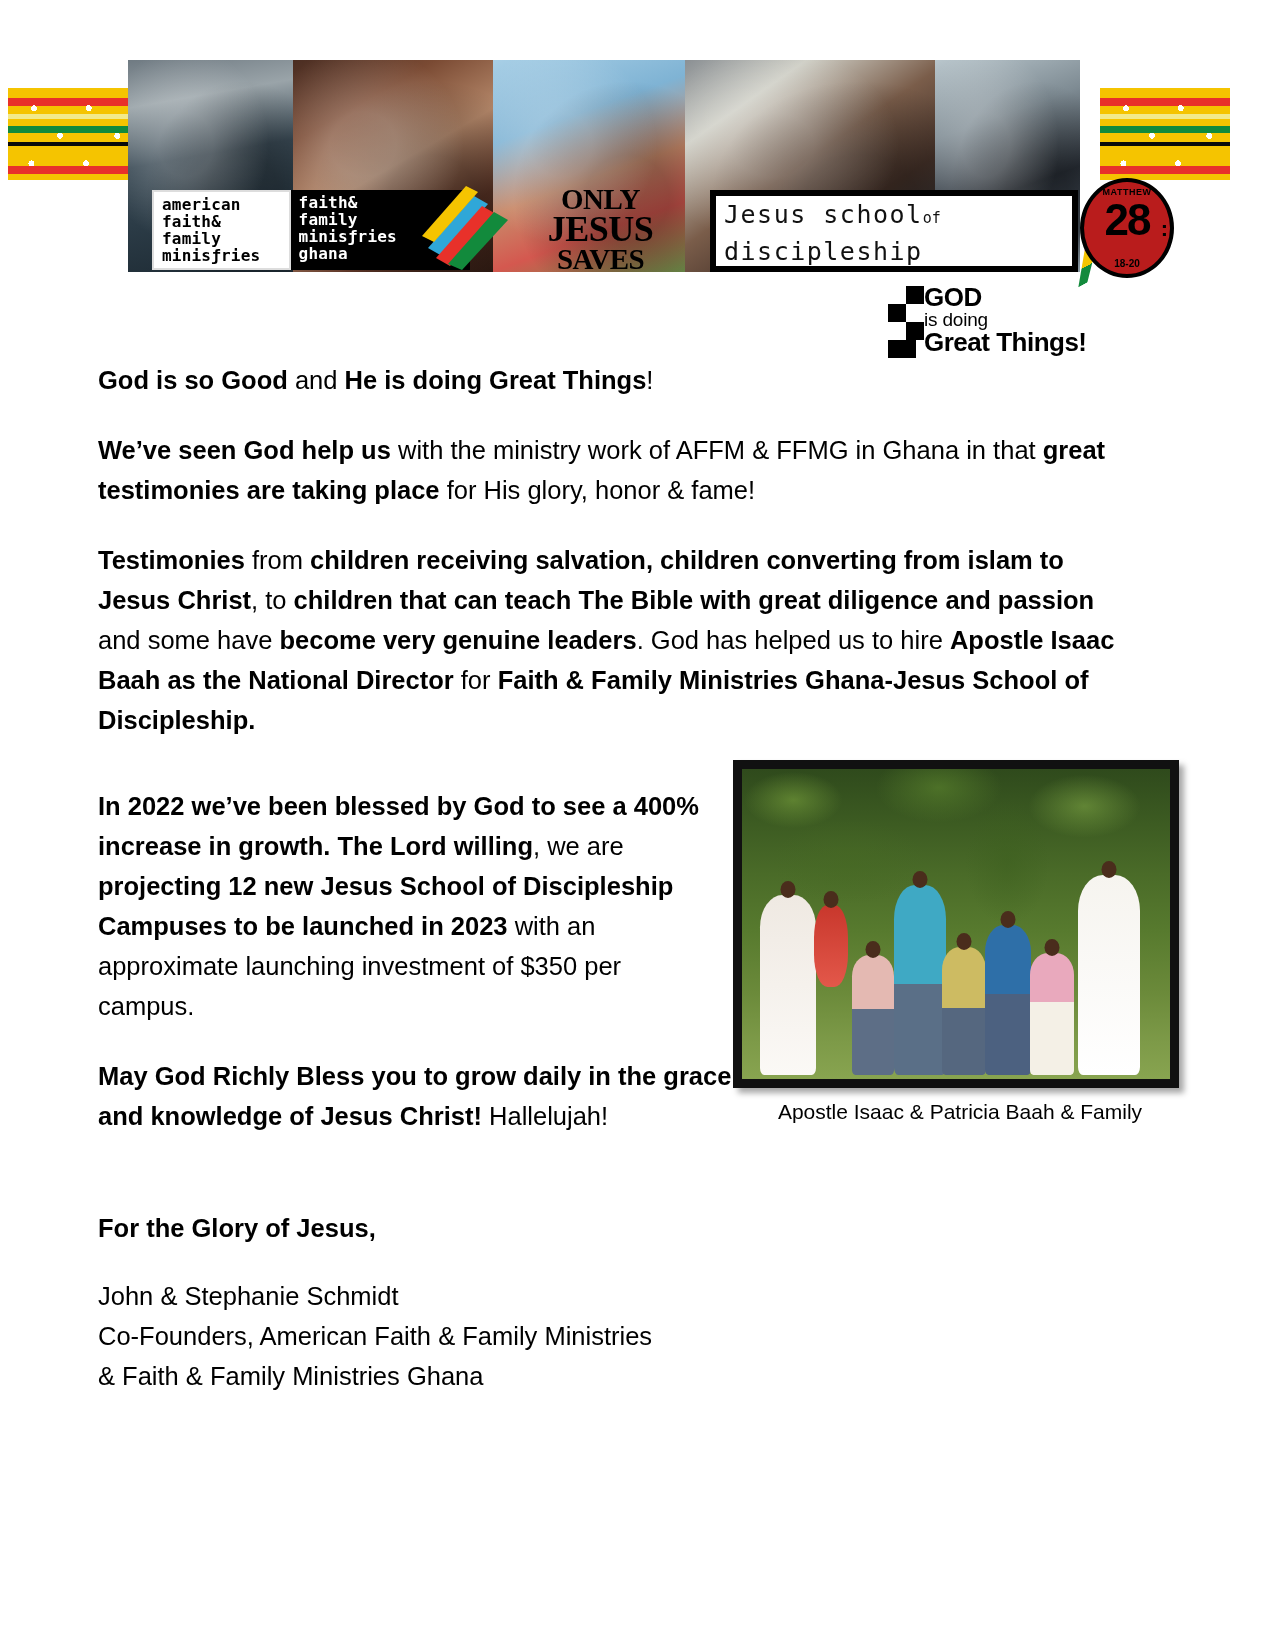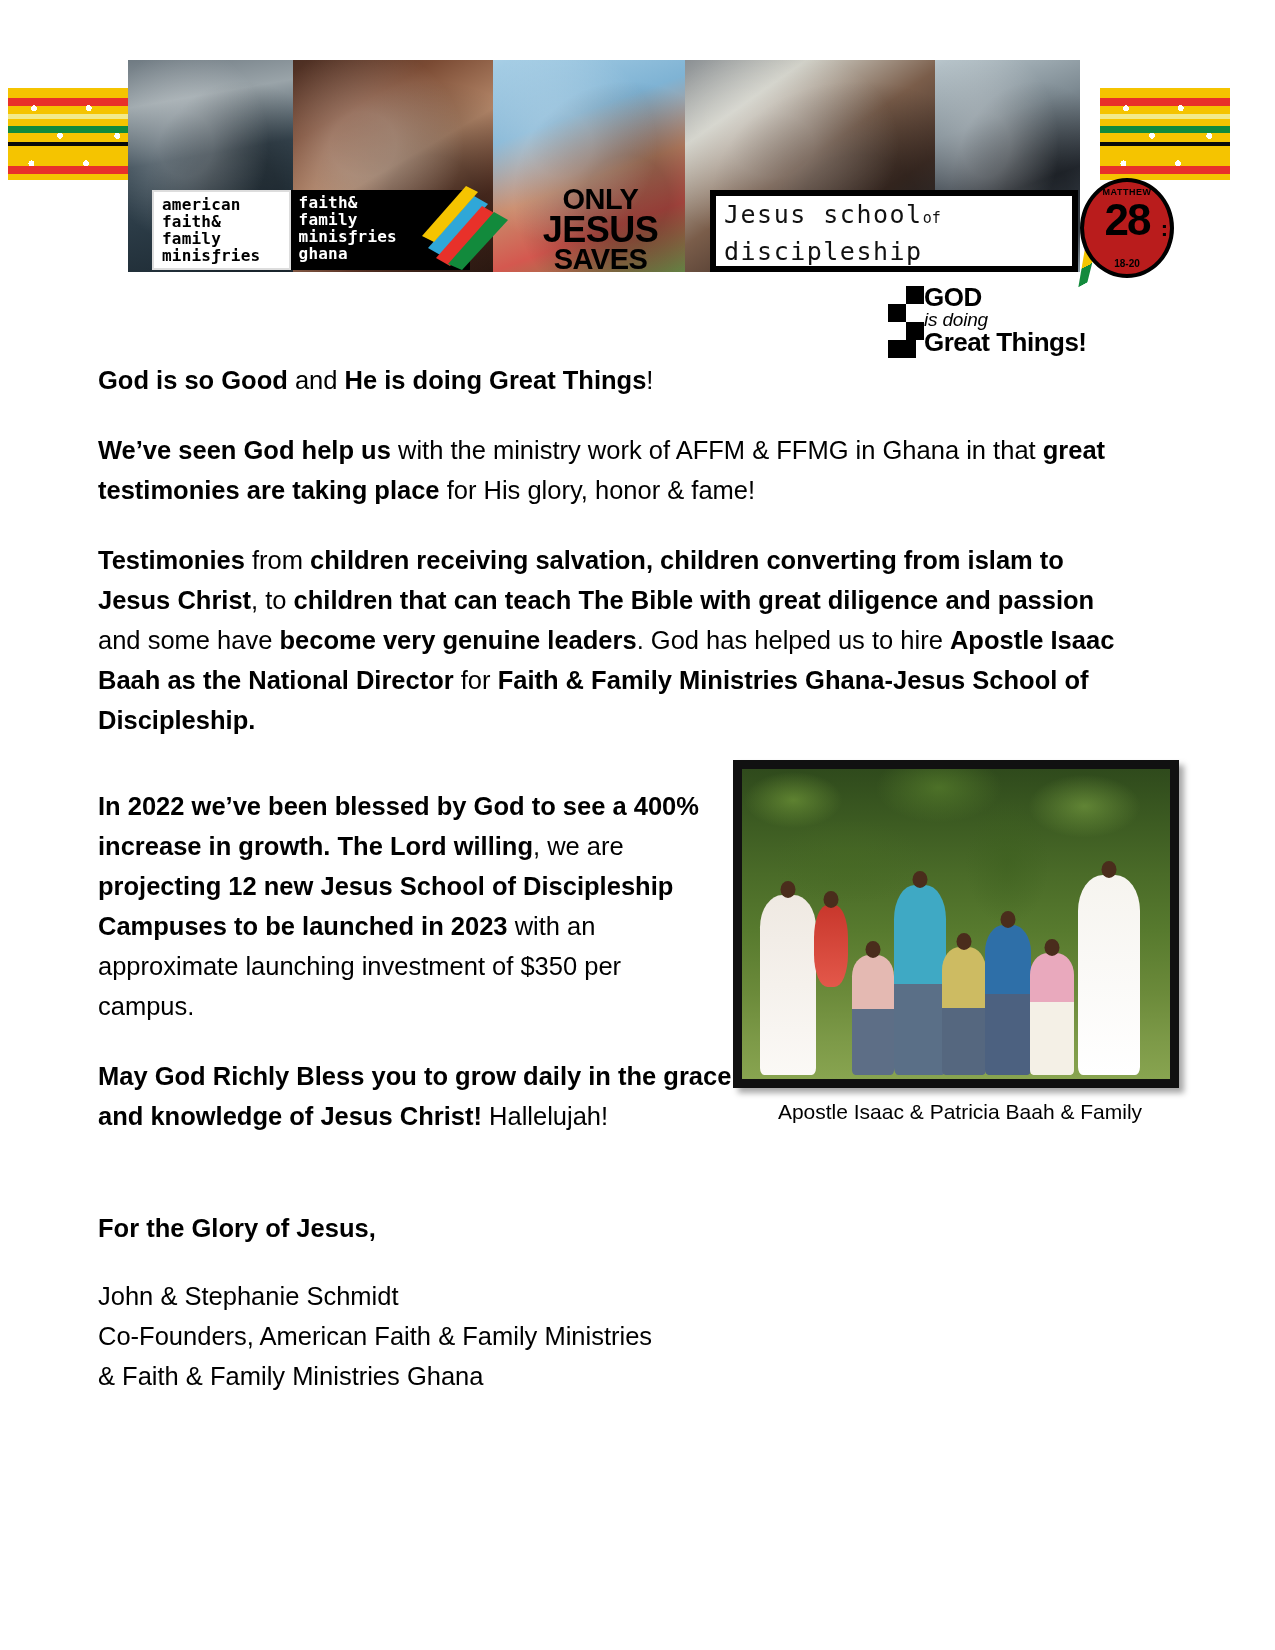--- a/index.html
+++ b/index.html
@@ -127,21 +127,21 @@
   }
 
   
   .ojs {
     position: absolute;
     left: 528px;
     top: 186px;
     width: 145px;
     text-align: center;
     color: #000;
-    font-family: Liberation Sans, sans-serif;
+    font-family: Liberation Serif, serif;
     font-weight: 700;
     line-height: .92;
     letter-spacing: -0.5px;
   }
   .ojs .l1 { font-size: 29px; }
   .ojs .l2 { font-size: 36px; }
   .ojs .l3 { font-size: 29px; }
 
   
   .jsod {
@@ -227,21 +227,21 @@
   .chk { position: absolute; width: 18px; height: 18px; background: #000; }
   .god-text {
     position: absolute;
     left: 36px; top: -2px;
     font-family: "Liberation Sans", sans-serif;
     font-weight: 700;
     line-height: 1.0;
     color: #000;
   }
   .god-text .g1 { font-size: 26px; letter-spacing: -0.5px; }
-  .god-text .g2 { font-size: 19px; font-weight: 400; letter-spacing: -0.2px; font-style: italic; }
+  .god-text .g2 { font-size: 19px; font-weight: 400; letter-spacing: -0.2px; }
   .god-text .g3 { font-size: 26px; letter-spacing: -0.5px; text-align: center; }
 
   
   .body-col {
     position: absolute;
     left: 98px;
     top: 360px;
     width: 1020px;
   }
   p.para {

